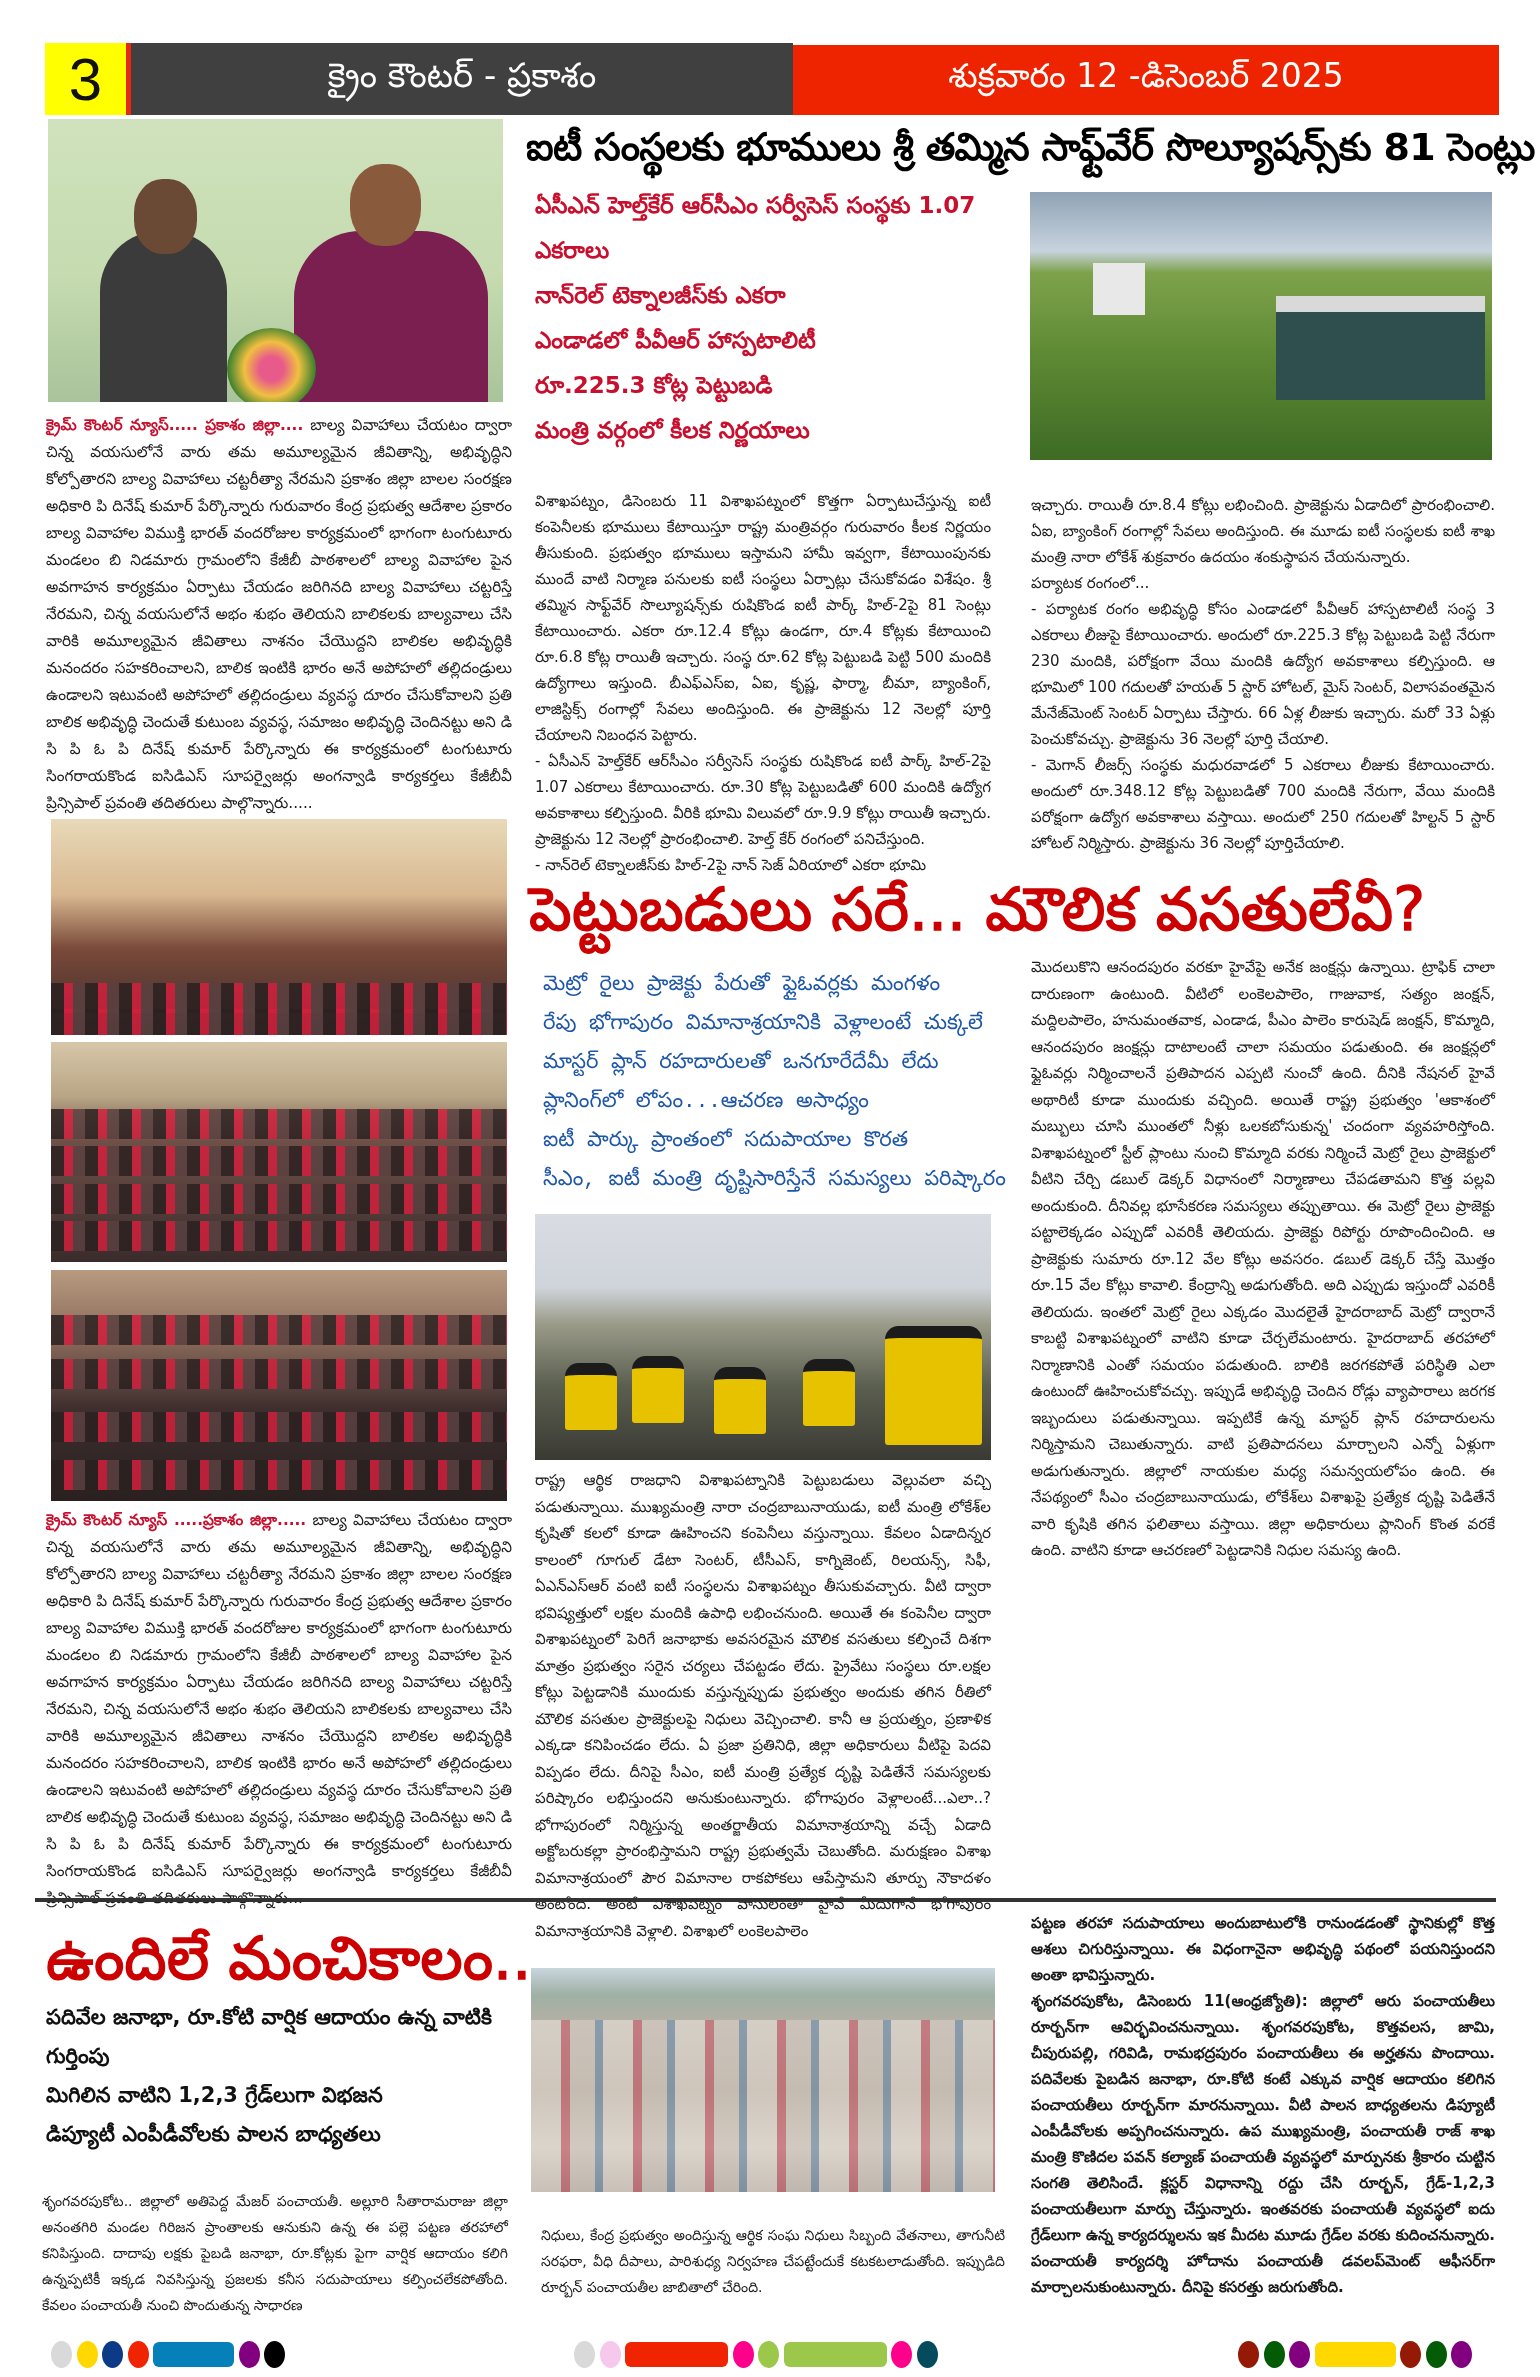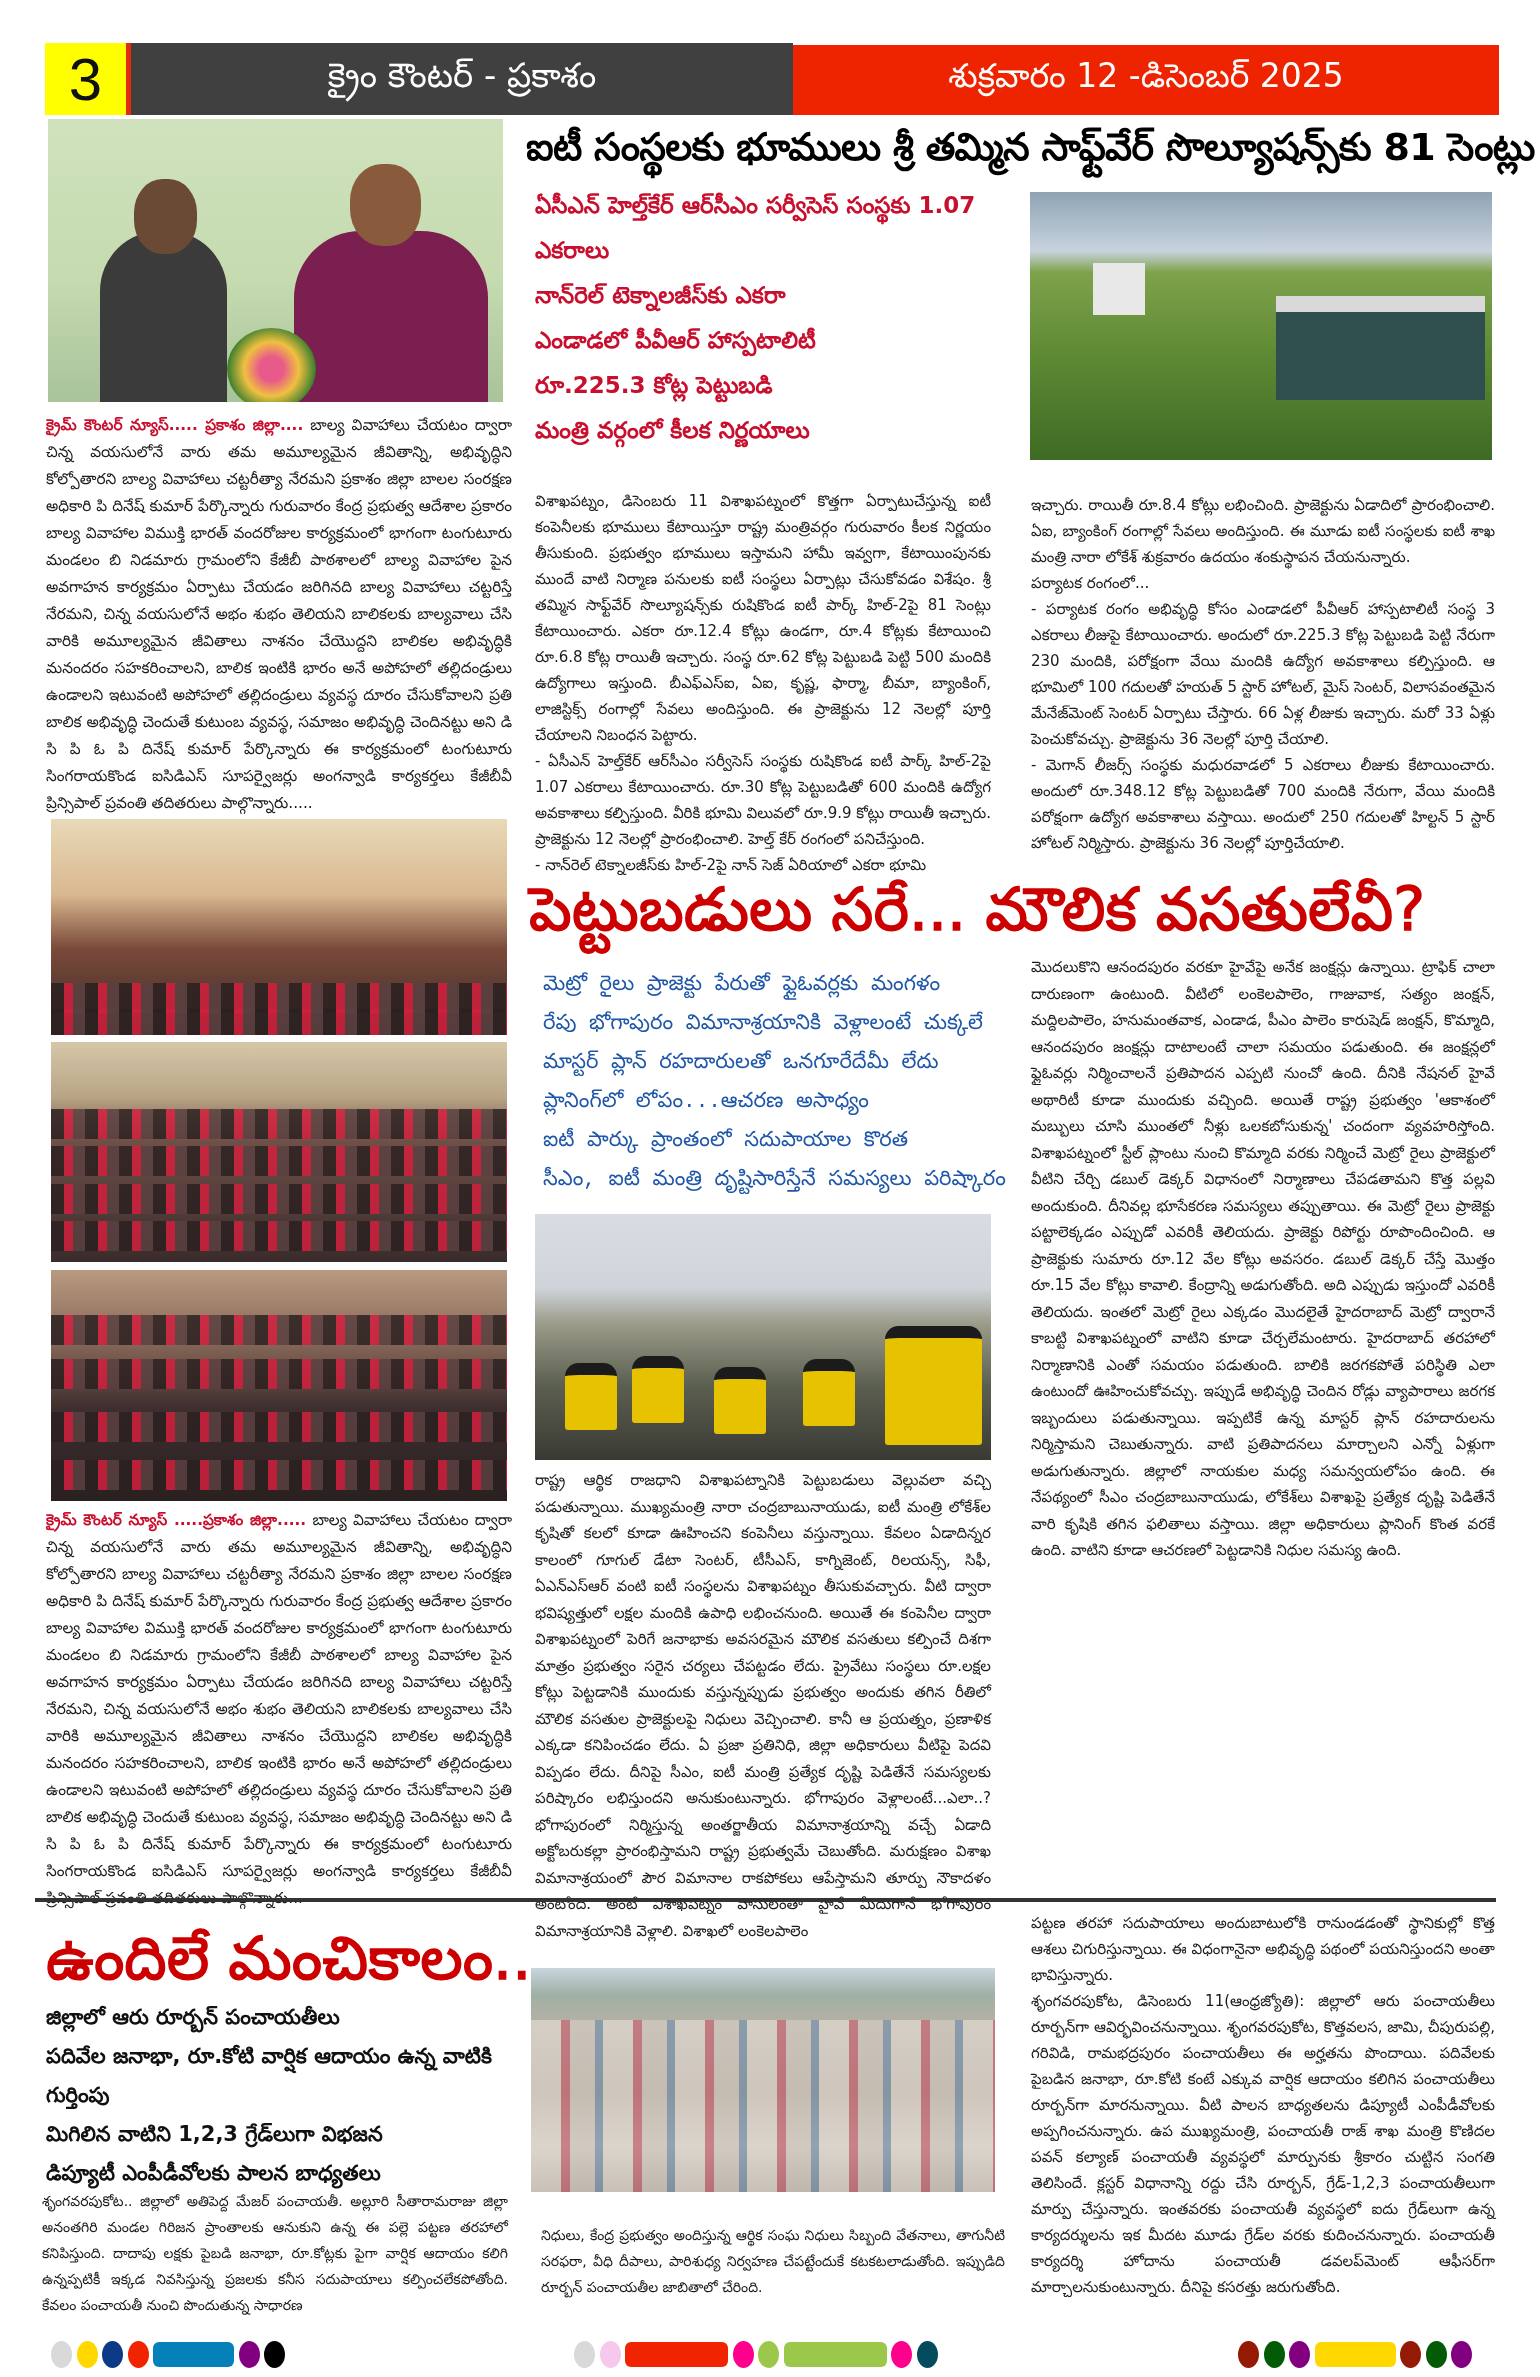--- a/index.html
+++ b/index.html
@@ -156,40 +156,39 @@
 
 <div class="body-text" style="left:1031px; top:954px; width:464px; font-size:15px; line-height:26.5px;">
   <p>మొదలుకొని ఆనందపురం వరకూ హైవేపై అనేక జంక్షన్లు ఉన్నాయి. ట్రాఫిక్ చాలా దారుణంగా ఉంటుంది. వీటిలో లంకెలపాలెం, గాజువాక, సత్యం జంక్షన్, మద్దిలపాలెం, హనుమంతవాక, ఎండాడ, పీఎం పాలెం కారుషెడ్ జంక్షన్, కొమ్మాది, ఆనందపురం జంక్షన్లు దాటాలంటే చాలా సమయం పడుతుంది. ఈ జంక్షన్లలో ఫ్లైఓవర్లు నిర్మించాలనే ప్రతిపాదన ఎప్పటి నుంచో ఉంది. దీనికి నేషనల్ హైవే అథారిటీ కూడా ముందుకు వచ్చింది. అయితే రాష్ట్ర ప్రభుత్వం 'ఆకాశంలో మబ్బులు చూసి ముంతలో నీళ్లు ఒలకబోసుకున్న' చందంగా వ్యవహరిస్తోంది. విశాఖపట్నంలో స్టీల్ ప్లాంటు నుంచి కొమ్మాది వరకు నిర్మించే మెట్రో రైలు ప్రాజెక్టులో వీటిని చేర్చి డబుల్ డెక్కర్ విధానంలో నిర్మాణాలు చేపడతామని కొత్త పల్లవి అందుకుంది. దీనివల్ల భూసేకరణ సమస్యలు తప్పుతాయి. ఈ మెట్రో రైలు ప్రాజెక్టు పట్టాలెక్కడం ఎప్పుడో ఎవరికీ తెలియదు. ప్రాజెక్టు రిపోర్టు రూపొందించింది. ఆ ప్రాజెక్టుకు సుమారు రూ.12 వేల కోట్లు అవసరం. డబుల్ డెక్కర్ చేస్తే మొత్తం రూ.15 వేల కోట్లు కావాలి. కేంద్రాన్ని అడుగుతోంది. అది ఎప్పుడు ఇస్తుందో ఎవరికీ తెలియదు. ఇంతలో మెట్రో రైలు ఎక్కడం మొదలైతే హైదరాబాద్ మెట్రో ద్వారానే కాబట్టి విశాఖపట్నంలో వాటిని కూడా చేర్చలేమంటారు. హైదరాబాద్ తరహాలో నిర్మాణానికి ఎంతో సమయం పడుతుంది. బాలికి జరగకపోతే పరిస్థితి ఎలా ఉంటుందో ఊహించుకోవచ్చు. ఇప్పుడే అభివృద్ధి చెందిన రోడ్లు వ్యాపారాలు జరగక ఇబ్బందులు పడుతున్నాయి. ఇప్పటికే ఉన్న మాస్టర్ ప్లాన్ రహదారులను నిర్మిస్తామని చెబుతున్నారు. వాటి ప్రతిపాదనలు మార్చాలని ఎన్నో ఏళ్లుగా అడుగుతున్నారు. జిల్లాలో నాయకుల మధ్య సమన్వయలోపం ఉంది. ఈ నేపథ్యంలో సీఎం చంద్రబాబునాయుడు, లోకేశ్‌లు విశాఖపై ప్రత్యేక దృష్టి పెడితేనే వారి కృషికి తగిన ఫలితాలు వస్తాయి. జిల్లా అధికారులు ప్లానింగ్ కొంత వరకే ఉంది. వాటిని కూడా ఆచరణలో పెట్టడానికి నిధుల సమస్య ఉంది.</p>
 </div>
 
 <div class="rule" style="left:35px; top:1898px; width:1461px;"></div>
 
 <h2 class="headline-red" style="left:46px; top:1923px; font-size:60px; font-weight:normal; -webkit-text-stroke:1.5px #cc0000;">ఉందిలే మంచికాలం...</h2>
 
 <ul class="deck deck-black" style="left:46px; top:1998px;">
-  <li>జిల్లాలో ఆరు రూర్బన్ పంచాయతీలు</li>
   <li>పదివేల జనాభా, రూ.కోటి వార్షిక ఆదాయం ఉన్న వాటికి</li>
   <li>గుర్తింపు</li>
   <li>మిగిలిన వాటిని 1,2,3 గ్రేడ్‌లుగా విభజన</li>
   <li>డిప్యూటీ ఎంపీడీవోలకు పాలన బాధ్యతలు</li>
 </ul>
 
 <div class="body-text" style="left:34px; top:2188px; width:466px; font-size:14px; line-height:26px;margin-left:8px;">
   <p>శృంగవరపుకోట.. జిల్లాలో అతిపెద్ద మేజర్ పంచాయతీ. అల్లూరి సీతారామరాజు జిల్లా అనంతగిరి మండల గిరిజన ప్రాంతాలకు ఆనుకుని ఉన్న ఈ పల్లె పట్టణ తరహాలో కనిపిస్తుంది. దాదాపు లక్షకు పైబడి జనాభా, రూ.కోట్లకు పైగా వార్షిక ఆదాయం కలిగి ఉన్నప్పటికీ ఇక్కడ నివసిస్తున్న ప్రజలకు కనీస సదుపాయాలు కల్పించలేకపోతోంది. కేవలం పంచాయతీ నుంచి పొందుతున్న సాధారణ</p>
 </div>
 
 <div class="photo ph-town" style="left:531px; top:1968px; width:464px; height:224px;">
   <div class="blocks"></div>
 </div>
 
 <div class="body-text" style="left:541px; top:2222px; width:464px; font-size:14px; line-height:26px;">
   <p>నిధులు, కేంద్ర ప్రభుత్వం అందిస్తున్న ఆర్థిక సంఘ నిధులు సిబ్బంది వేతనాలు, తాగునీటి సరఫరా, వీధి దీపాలు, పారిశుధ్య నిర్వహణ చేపట్టేందుకే కటకటలాడుతోంది. ఇప్పుడిది రూర్బన్ పంచాయతీల జాబితాలో చేరింది.</p>
 </div>
 
-<div class="body-text" style="left:1031px; top:1910px; width:464px; font-size:15px; line-height:26px;">
+<div class="body-text" style="left:1031px; top:1910px; width:464px; font-size:15px; line-height:26px;font-weight:bold;">
   <p>పట్టణ తరహా సదుపాయాలు అందుబాటులోకి రానుండడంతో స్థానికుల్లో కొత్త ఆశలు చిగురిస్తున్నాయి. ఈ విధంగానైనా అభివృద్ధి పథంలో పయనిస్తుందని అంతా భావిస్తున్నారు.</p>
   <p>శృంగవరపుకోట, డిసెంబరు 11(ఆంధ్రజ్యోతి): జిల్లాలో ఆరు పంచాయతీలు రూర్బన్‌గా ఆవిర్భవించనున్నాయి. శృంగవరపుకోట, కొత్తవలస, జామి, చీపురుపల్లి, గరివిడి, రామభద్రపురం పంచాయతీలు ఈ అర్హతను పొందాయి. పదివేలకు పైబడిన జనాభా, రూ.కోటి కంటే ఎక్కువ వార్షిక ఆదాయం కలిగిన పంచాయతీలు రూర్బన్‌గా మారనున్నాయి. వీటి పాలన బాధ్యతలను డిప్యూటీ ఎంపీడీవోలకు అప్పగించనున్నారు. ఉప ముఖ్యమంత్రి, పంచాయతీ రాజ్ శాఖ మంత్రి కొణిదల పవన్ కల్యాణ్ పంచాయతీ వ్యవస్థలో మార్పునకు శ్రీకారం చుట్టిన సంగతి తెలిసిందే. క్లస్టర్ విధానాన్ని రద్దు చేసి రూర్బన్, గ్రేడ్-1,2,3 పంచాయతీలుగా మార్పు చేస్తున్నారు. ఇంతవరకు పంచాయతీ వ్యవస్థలో ఐదు గ్రేడ్‌లుగా ఉన్న కార్యదర్శులను ఇక మీదట మూడు గ్రేడ్‌ల వరకు కుదించనున్నారు. పంచాయతీ కార్యదర్శి హోదాను పంచాయతీ డవలప్‌మెంట్ ఆఫీసర్‌గా మార్చాలనుకుంటున్నారు. దీనిపై కసరత్తు జరుగుతోంది.</p>
 </div>
 
 <div class="dots" style="left:51px;">
   <span class="dot" style="background:#d9d9d9"></span>
   <span class="dot" style="background:#ffd800"></span>
   <span class="dot" style="background:#0d3a87"></span>
   <span class="dot" style="background:#f02400"></span>
   <span class="pill" style="background:#0580b8; width:81px;"></span>

